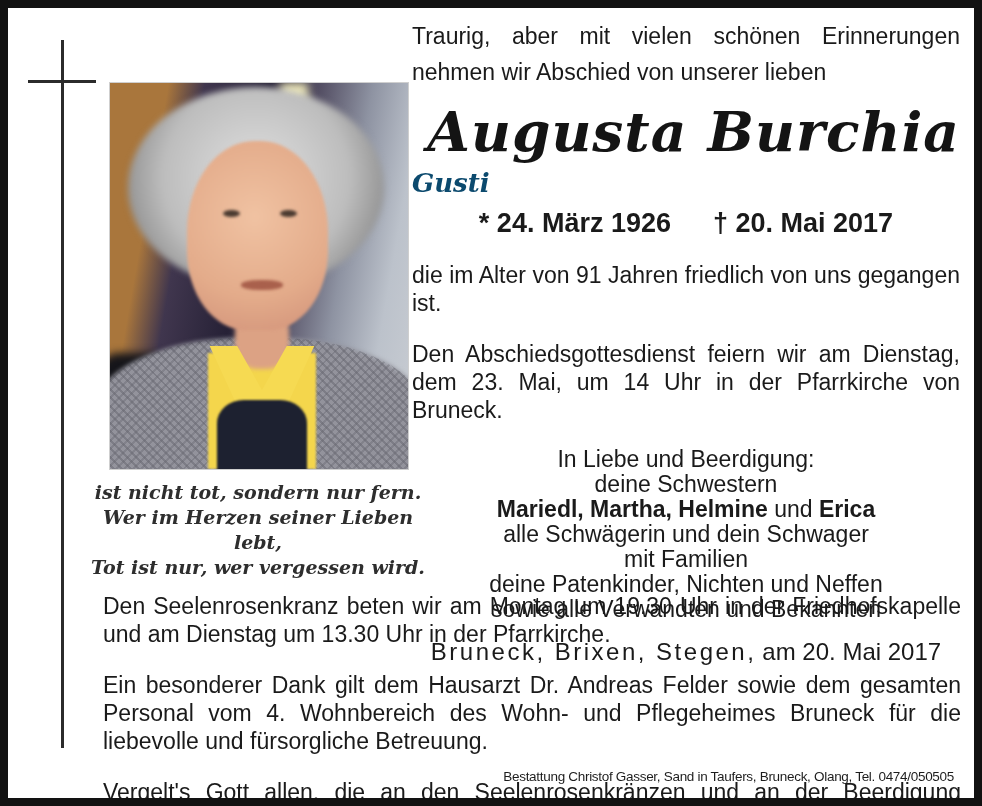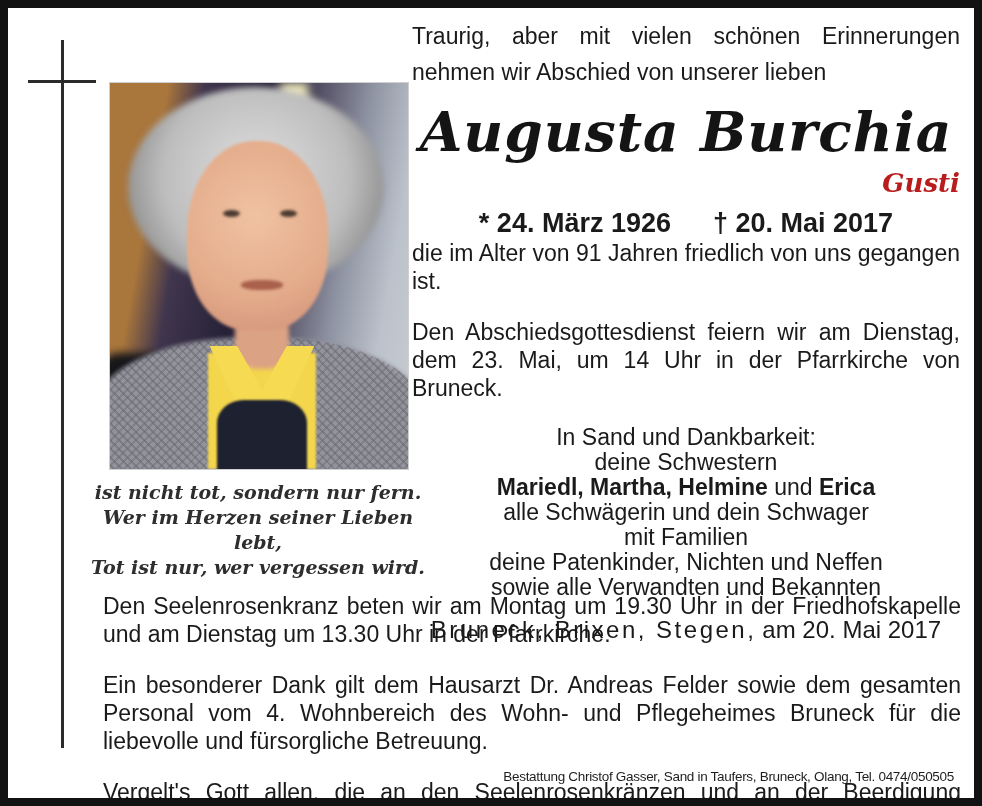--- a/index.html
+++ b/index.html
@@ -39,26 +39,26 @@
   .ph-eye-l{left:38%;top:33%;width:17px;height:7px;background:#4a3a30;border-radius:50%;filter:blur(1.4px);}
   .ph-eye-r{left:57%;top:33%;width:17px;height:7px;background:#4a3a30;border-radius:50%;filter:blur(1.4px);}
   .ph-mouth{left:44%;top:51%;width:42px;height:10px;background:#a9604c;border-radius:45%;filter:blur(1.6px);}
   
   .quote{position:absolute;left:82px;top:472px;width:336px;text-align:center;
     font-family:"DejaVu Serif",serif;font-style:italic;font-size:19px;line-height:25px;color:#2e2e2e;font-weight:600;}
   
   .col-right{position:absolute;left:404px;top:8px;width:548px;}
   .intro{font-size:23px;line-height:36px;text-align:justify;hyphens:auto;margin:2px 0 0 0;}
   .name{font-family:"DejaVu Serif",serif;font-style:italic;font-weight:700;
-    font-size:55px;line-height:60px;text-align:center;margin-top:12px;letter-spacing:1px;color:#141414;}
+    font-size:55px;line-height:60px;text-align:right;margin-top:12px;letter-spacing:1px;color:#141414;}
   .nickname{font-family:"DejaVu Serif",serif;font-style:italic;font-weight:700;
-    font-size:26px;text-align:right;margin-top:6px;color:#b91c1c;}
+    font-size:26px;text-align:left;margin-top:6px;color:#0c4a6e;}
   .dates{font-size:27px;font-weight:700;text-align:center;margin-top:10px;white-space:nowrap;}
   .dates .birth{margin-right:42px;}
-  .para{font-size:23px;line-height:28px;text-align:justify;hyphens:auto;margin-top:0;}
+  .para{font-size:23px;line-height:28px;text-align:justify;hyphens:auto;margin-top:22px;}
   .family{margin-top:12px;text-align:center;font-size:23px;line-height:25px;}
   .family .b{font-weight:700;}
   .place-date{margin-top:16px;text-align:center;font-size:24px;white-space:nowrap;}
   .place-date .cities{letter-spacing:2.5px;}
   .place-date .pd-date{letter-spacing:0;margin-left:6px;margin-top:34px;}
   
   .bottom{position:absolute;left:95px;top:584px;width:858px;}
   .bottom .para{margin-top:0;}
   .bottom .para + .para{margin-top:9px;}
   
@@ -100,21 +100,21 @@
   <div class="col-right">
     <p class="intro">Traurig, aber mit vielen schönen Erinnerungen nehmen wir Abschied von unserer lieben</p>
     <div class="name">Augusta Burchia</div>
     <div class="nickname">Gusti</div>
     <div class="dates">
       <span class="birth">* 24. März 1926</span><span>† 20. Mai 2017</span>
     </div>
     <p class="para">die im Alter von 91 Jahren friedlich von uns gegangen ist.</p>
     <p class="para">Den Abschiedsgottesdienst feiern wir am Dienstag, dem 23. Mai, um 14 Uhr in der Pfarrkirche von Bruneck.</p>
     <div class="family">
-      <div>In Sand und Dankbarkeit:</div>
+      <div>In Liebe und Beerdigung:</div>
       <div>deine Schwestern</div>
       <div><span class="b">Mariedl, Martha, Helmine</span><span> und </span><span class="b">Erica</span></div>
       <div>alle Schwägerin und dein Schwager</div>
       <div>mit Familien</div>
       <div>deine Patenkinder, Nichten und Neffen</div>
       <div>sowie alle Verwandten und Bekannten</div>
     </div>
     <div class="place-date">
       <span class="cities">Bruneck, Brixen, Stegen,</span><span class="pd-date">am 20. Mai 2017</span>
     </div>

